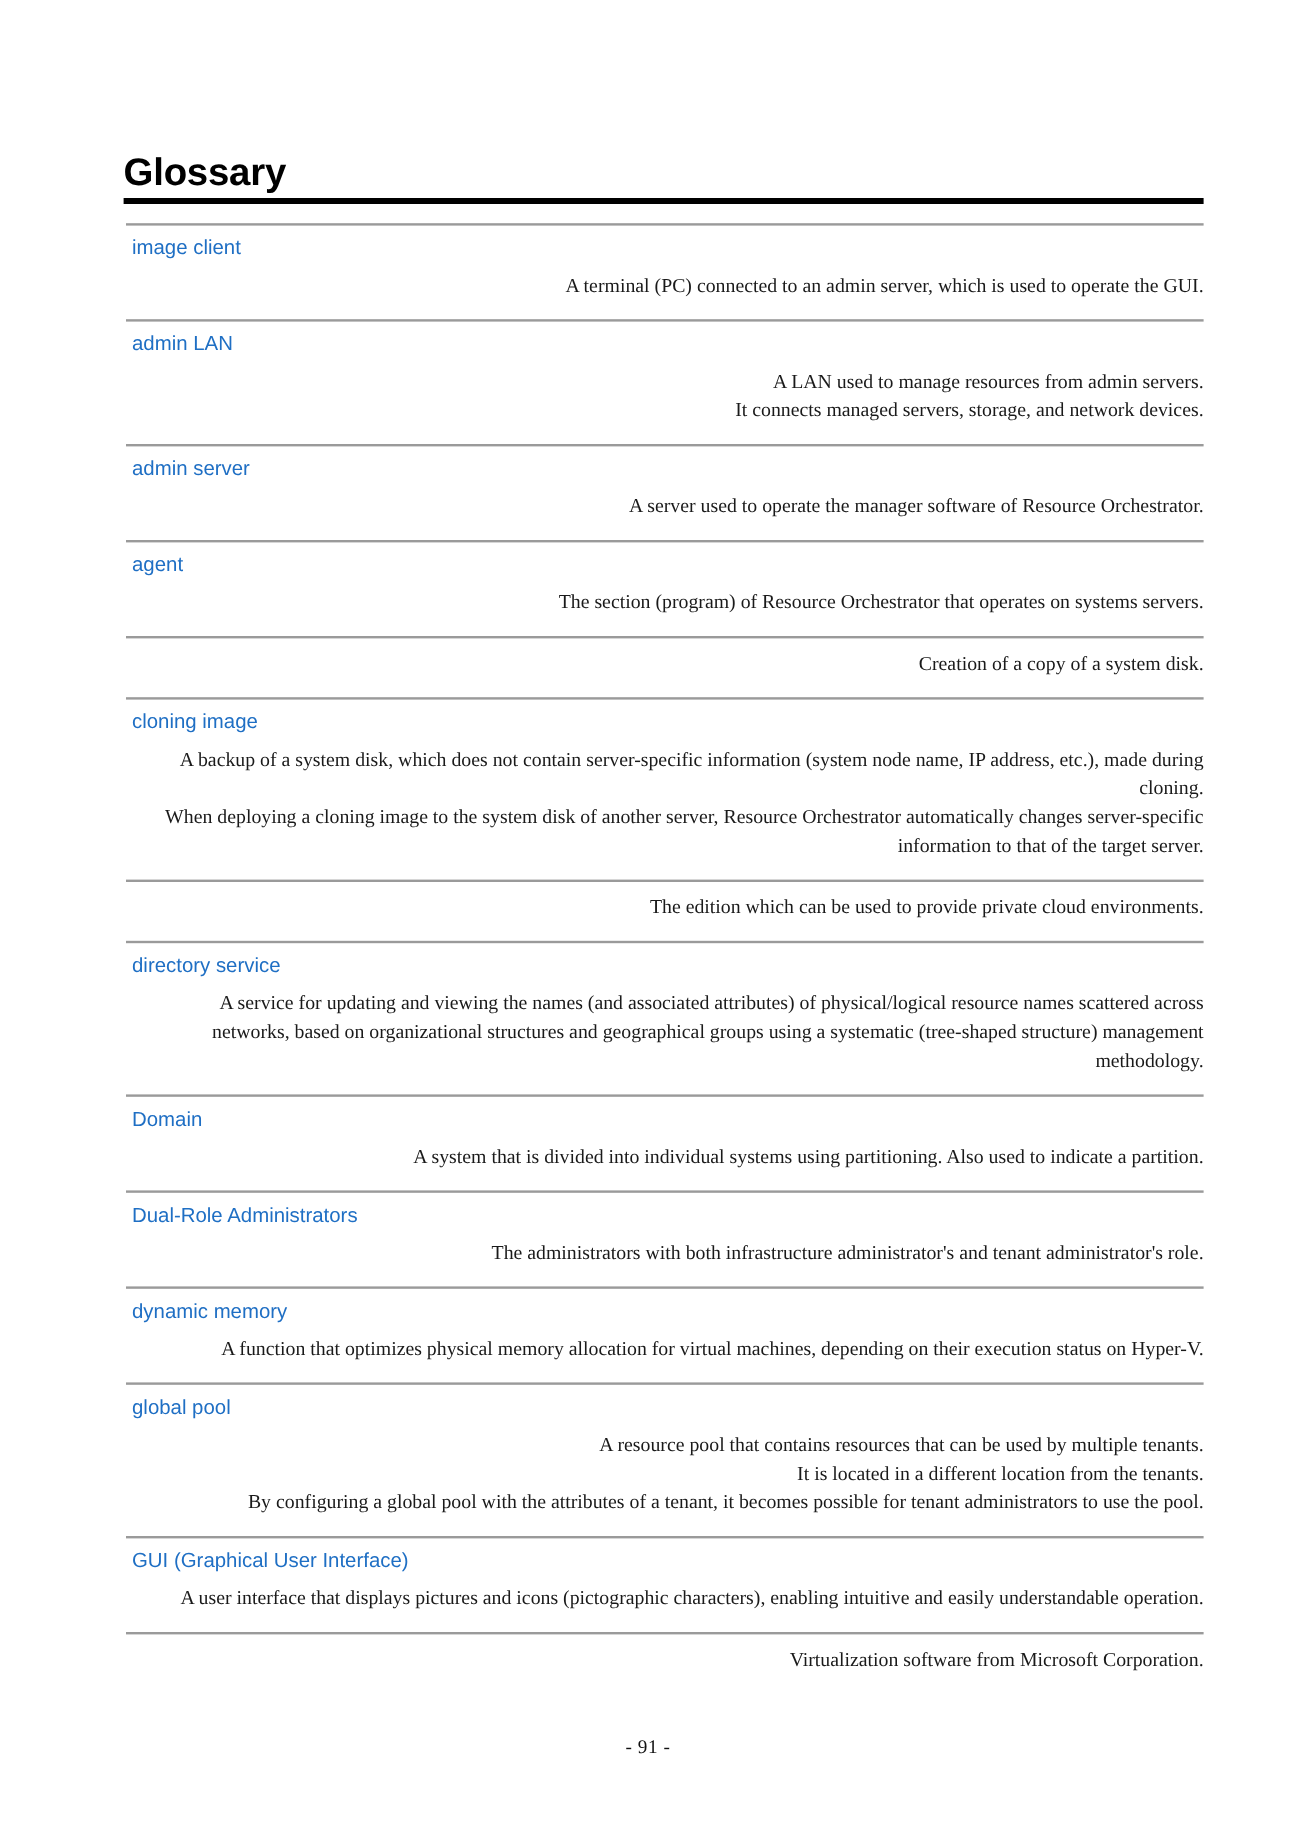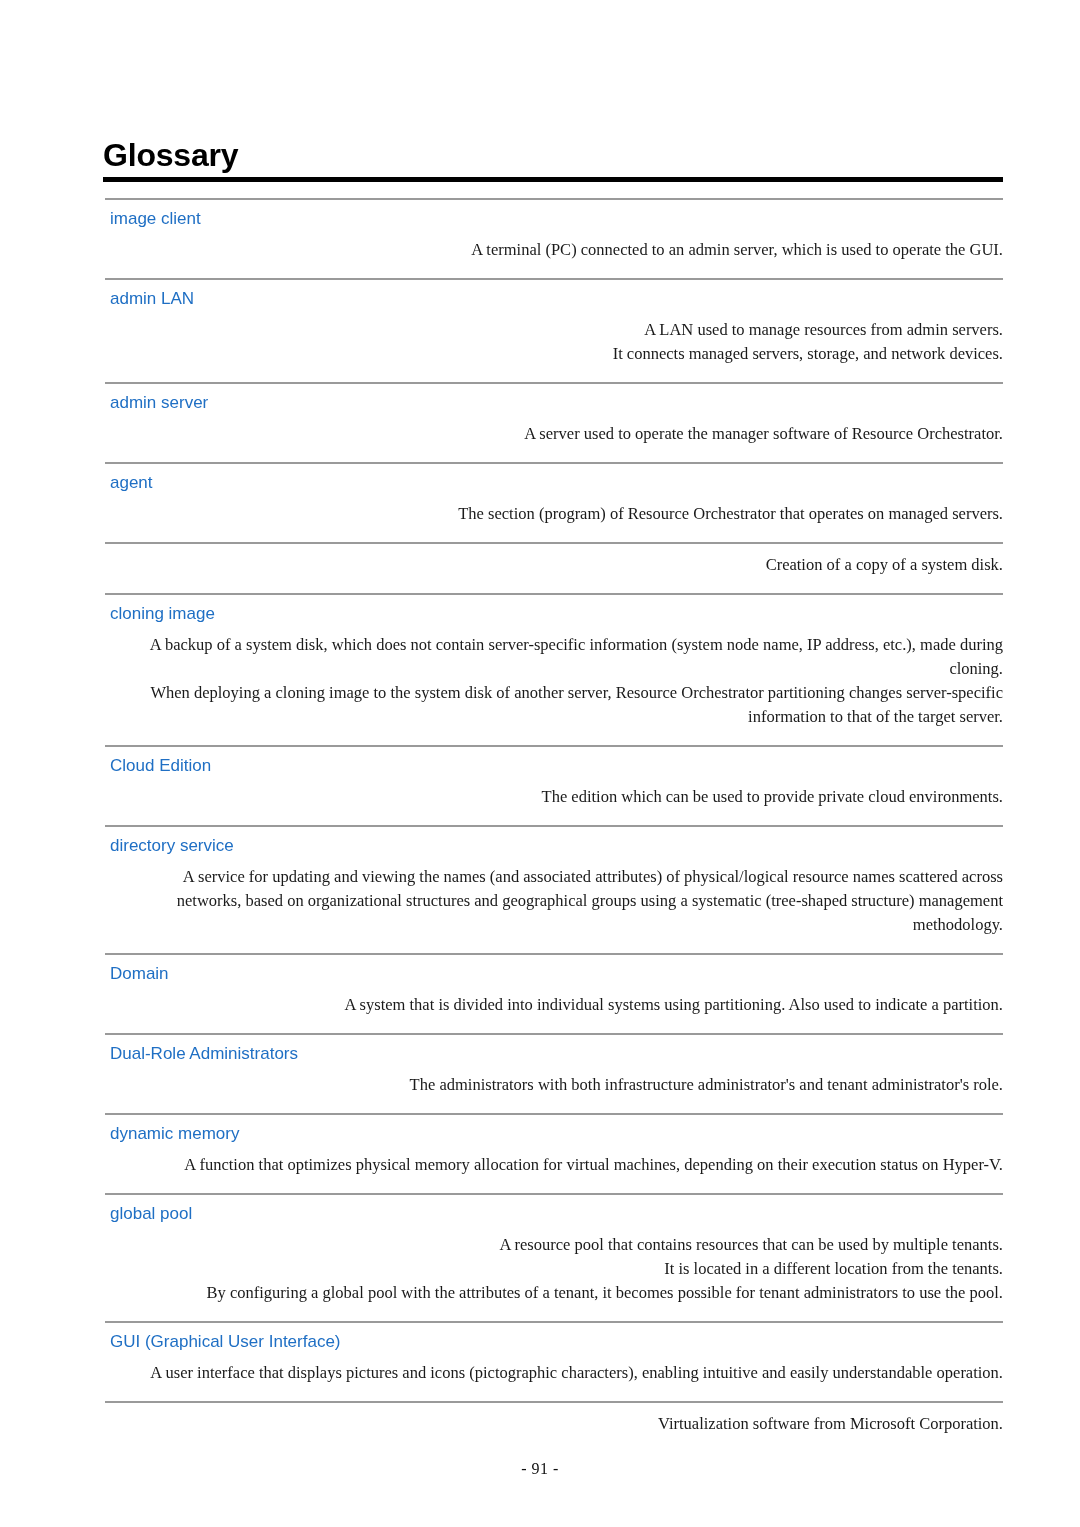--- a/index.html
+++ b/index.html
@@ -13,21 +13,21 @@
     height: 1527px;
     position: relative;
     font-family: "Liberation Serif", "DejaVu Serif", serif;
     color: #000000;
     overflow: hidden;
   }
 
   .page {
     position: absolute;
     left: 0;
-    top: 12px;
+    top: 0;
     width: 1080px;
     height: 1509px;
   }
 
   
   .title-block {
     position: absolute;
     left: 103px;
     top: 125px;
     width: 900px;
@@ -133,40 +133,39 @@
         <div class="entry-rule"></div>
         <div class="term">admin server</div>
         <div class="defs">
           <p class="def">A server used to operate the manager software of Resource Orchestrator.</p>
         </div>
       </div>
       <div class="entry">
         <div class="entry-rule"></div>
         <div class="term">agent</div>
         <div class="defs">
-          <p class="def">The section (program) of Resource Orchestrator that operates on managed servers.</p>
+          <p class="def">The section (program) of Resource Orchestrator that operates on systems servers.</p>
         </div>
       </div>
       <div class="entry">
         <div class="entry-rule"></div>
         <div class="defs">
           <p class="def">Creation of a copy of a system disk.</p>
         </div>
       </div>
       <div class="entry">
         <div class="entry-rule"></div>
         <div class="term">cloning image</div>
         <div class="defs">
           <p class="def">A backup of a system disk, which does not contain server-specific information (system node name, IP address, etc.), made during cloning.</p>
-          <p class="def">When deploying a cloning image to the system disk of another server, Resource Orchestrator partitioning changes server-specific information to that of the target server.</p>
-        </div>
-      </div>
-      <div class="entry">
-        <div class="entry-rule"></div>
-        <div class="term">Cloud Edition</div>
+          <p class="def">When deploying a cloning image to the system disk of another server, Resource Orchestrator automatically changes server-specific information to that of the target server.</p>
+        </div>
+      </div>
+      <div class="entry">
+        <div class="entry-rule"></div>
         <div class="defs">
           <p class="def">The edition which can be used to provide private cloud environments.</p>
         </div>
       </div>
       <div class="entry">
         <div class="entry-rule"></div>
         <div class="term">directory service</div>
         <div class="defs">
           <p class="def">A service for updating and viewing the names (and associated attributes) of physical/logical resource names scattered across networks, based on organizational structures and geographical groups using a systematic (tree-shaped structure) management methodology.</p>
         </div>

